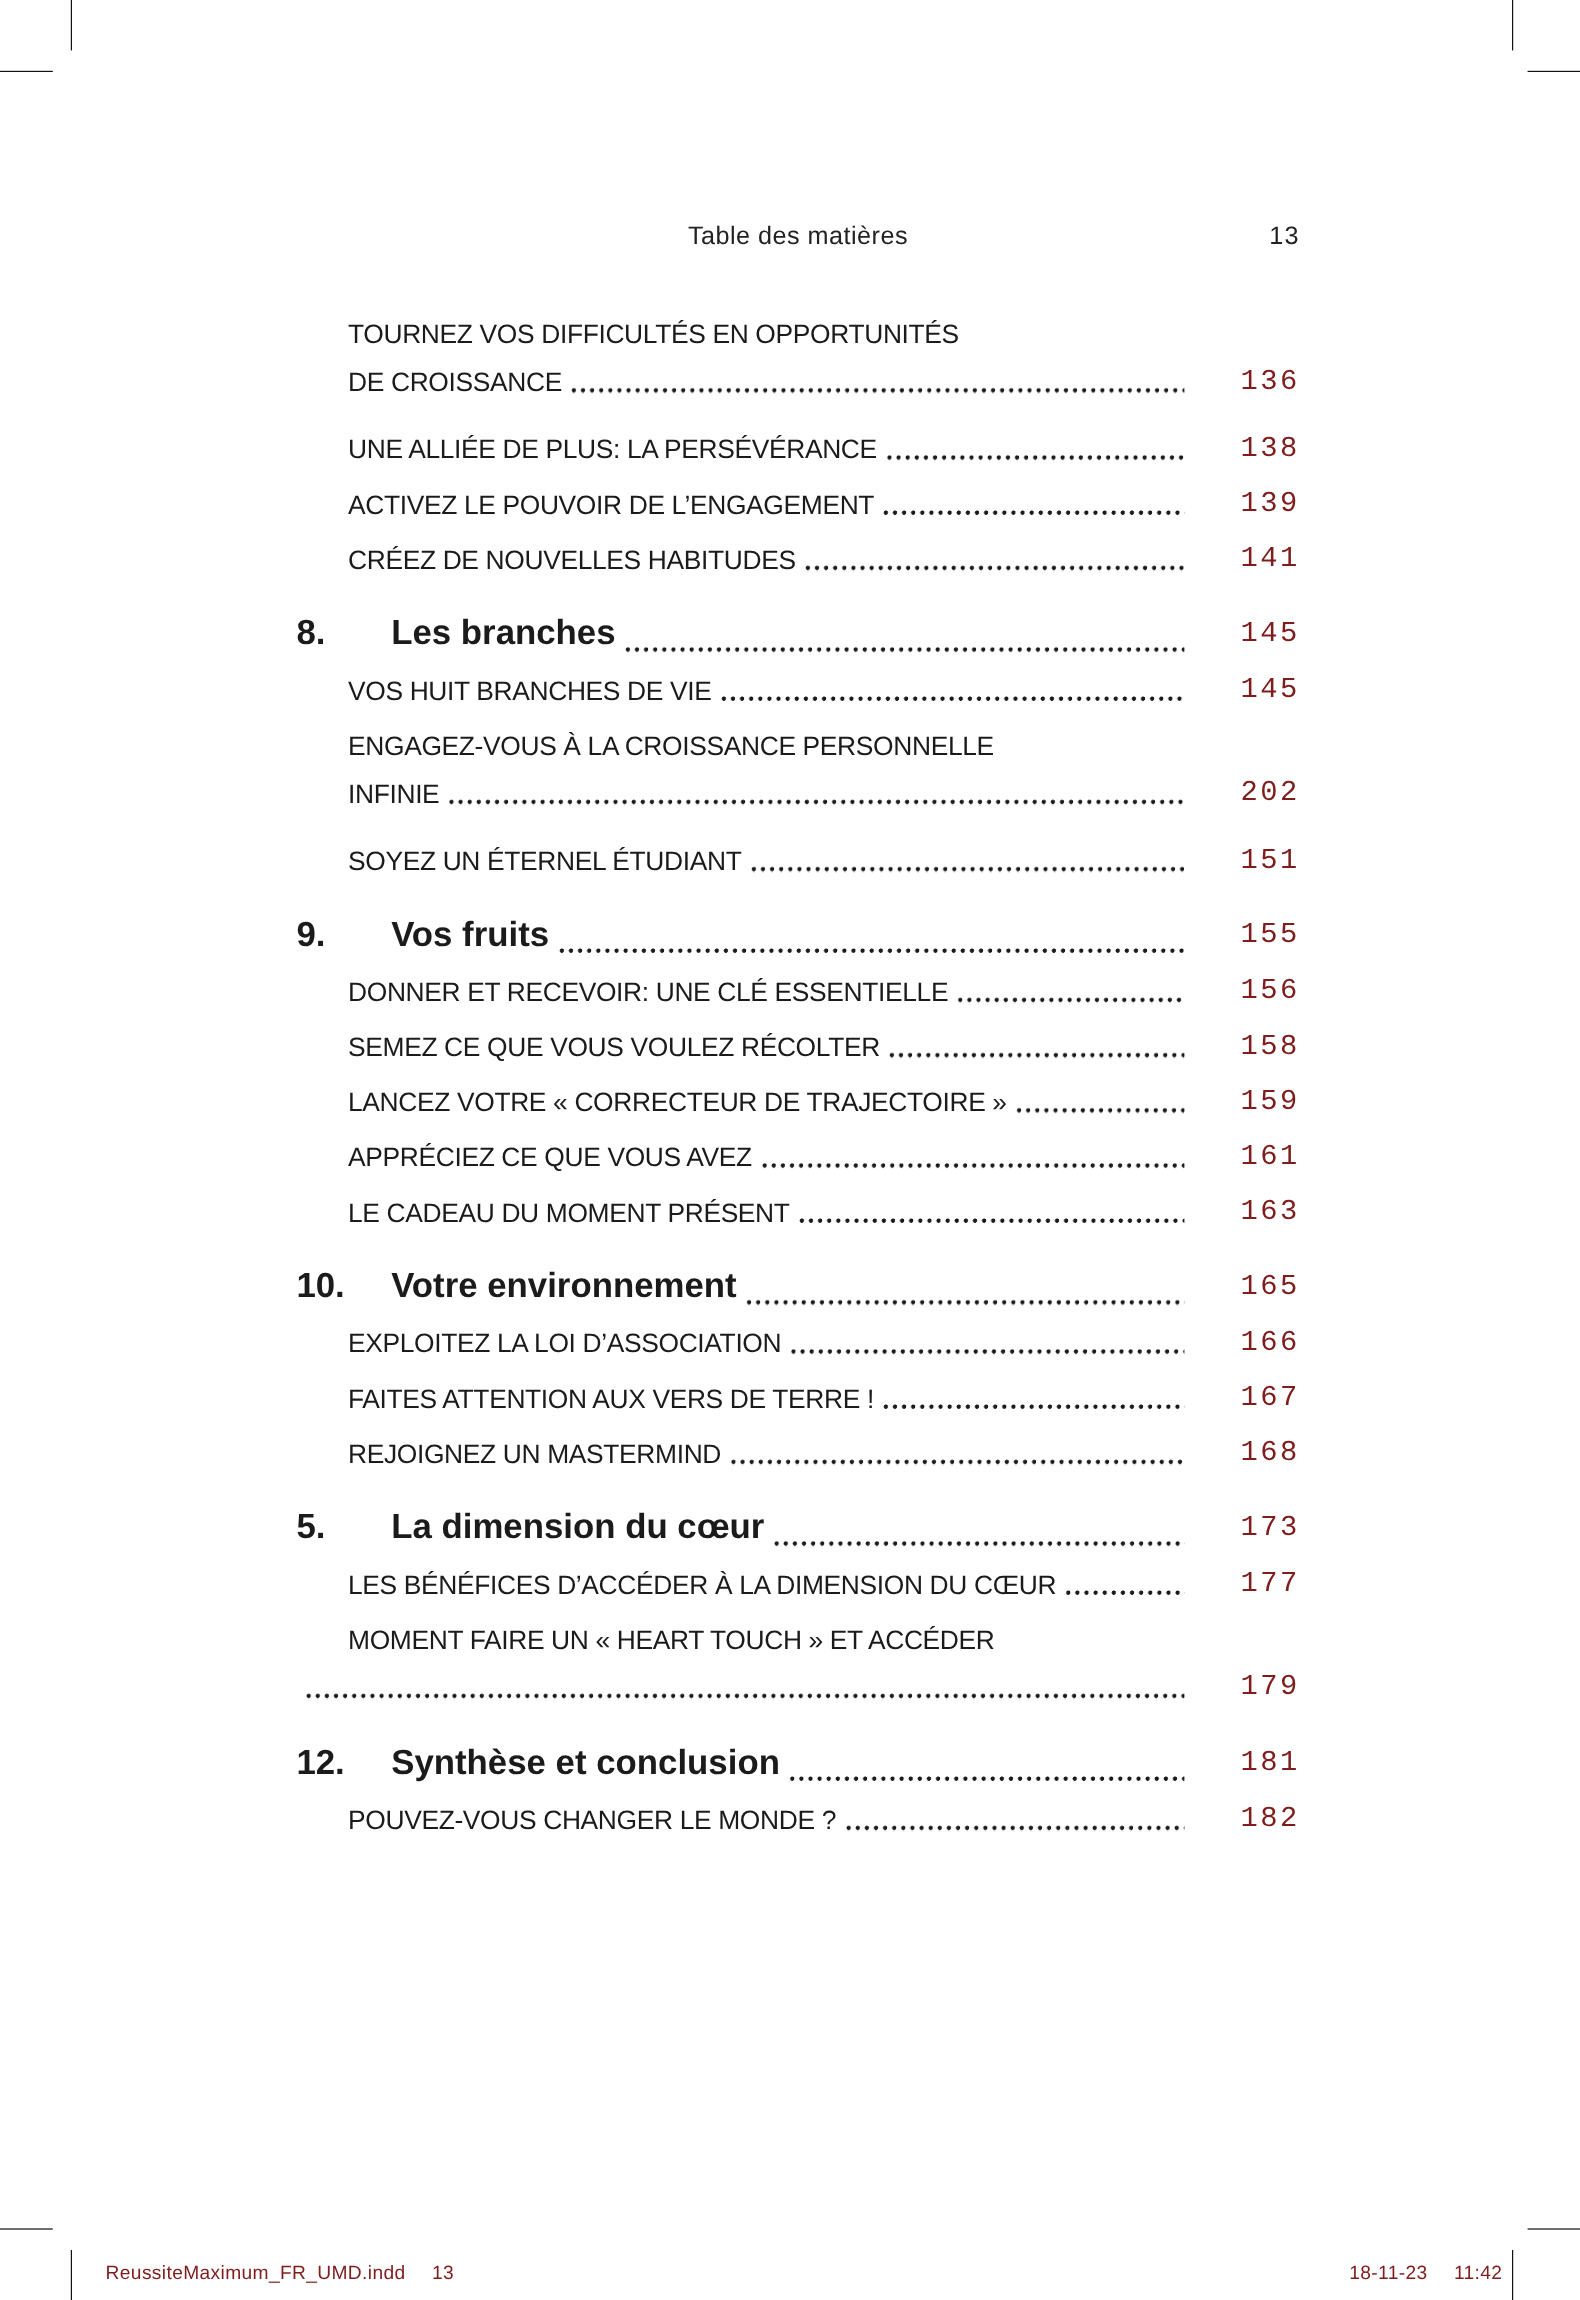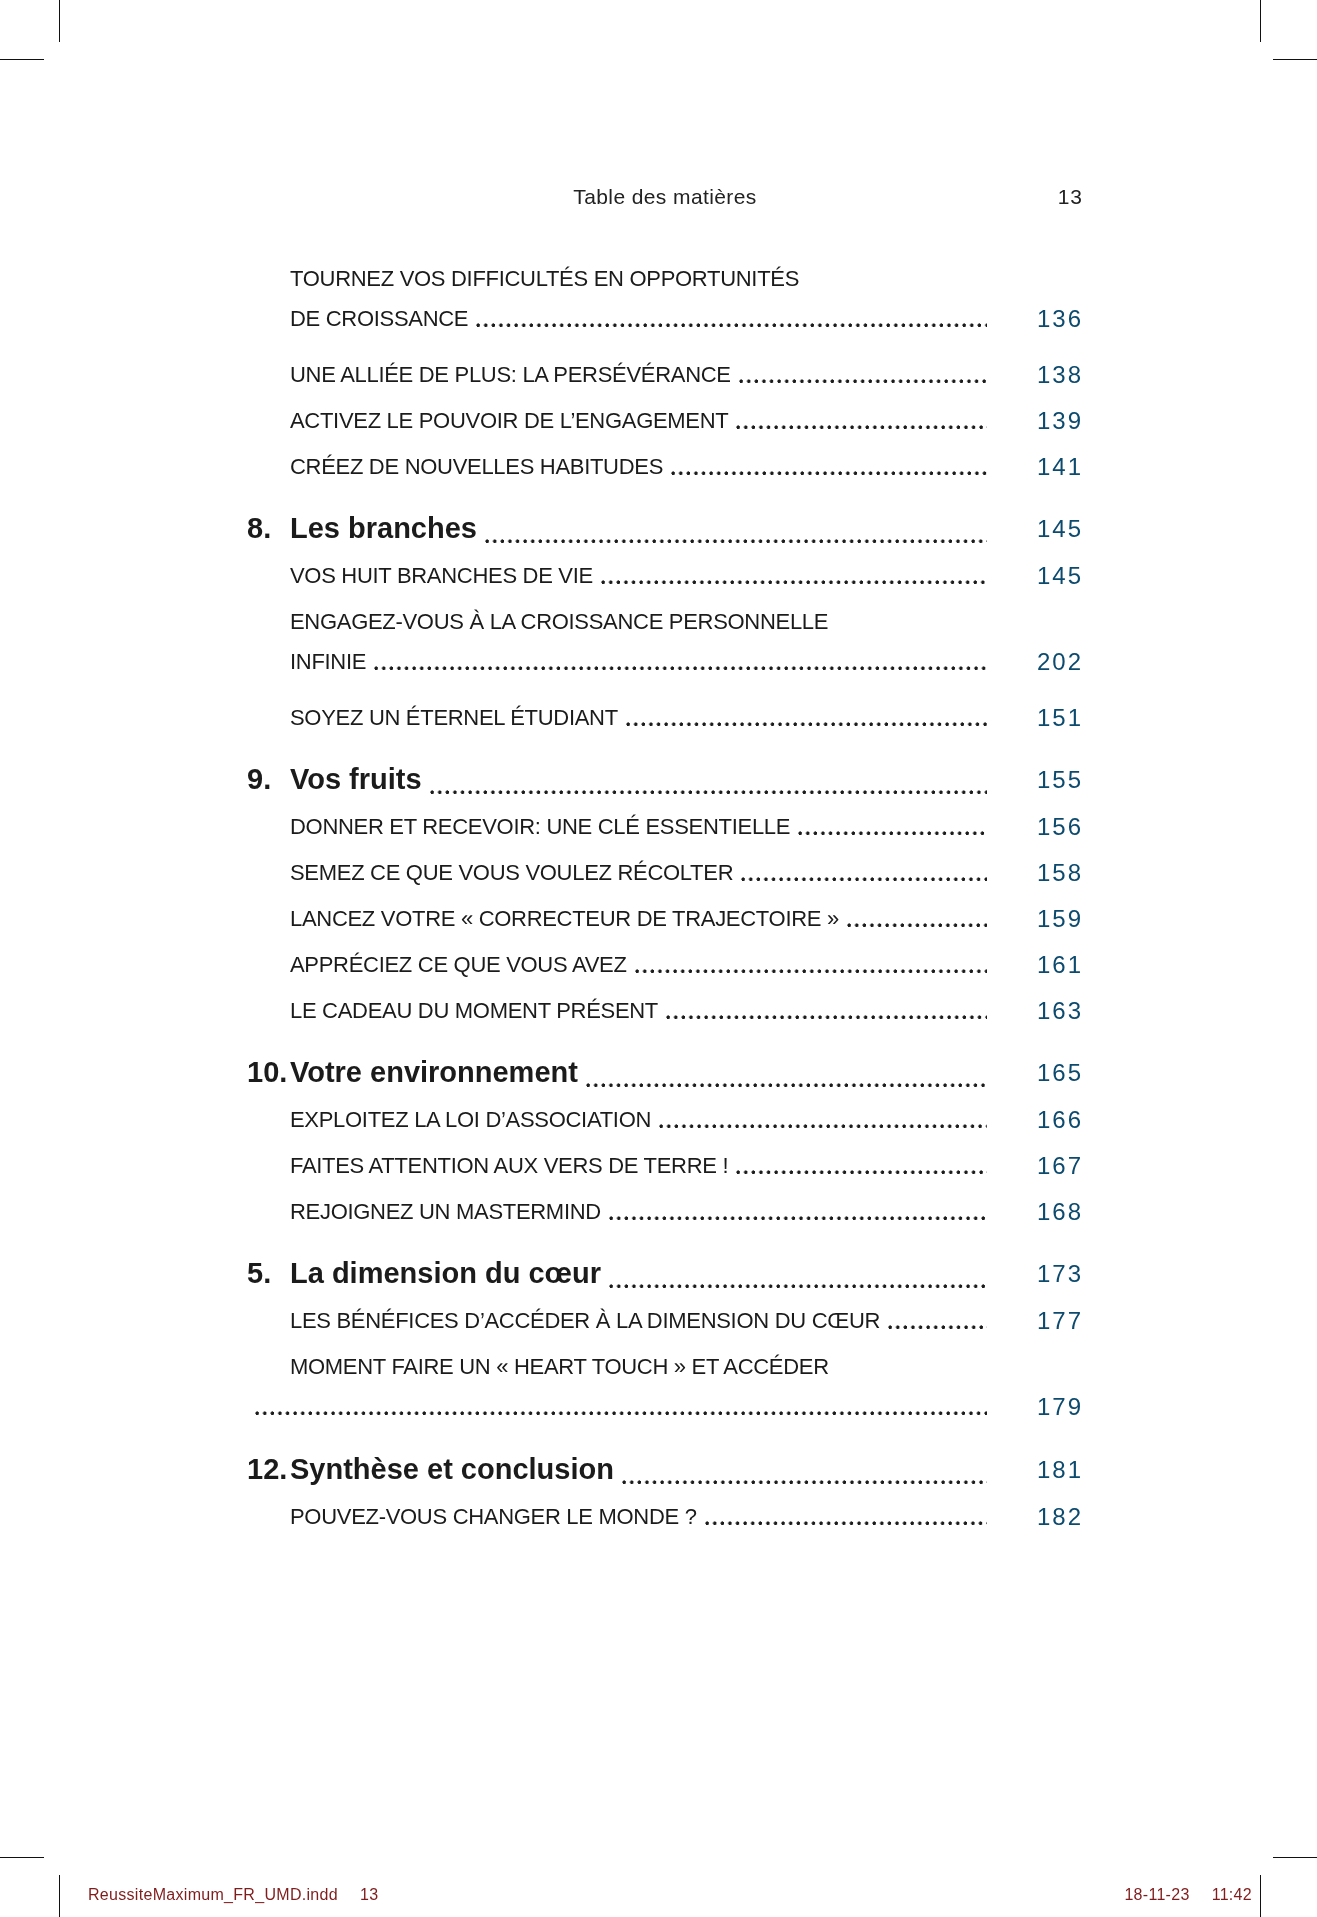--- a/index.html
+++ b/index.html
@@ -29,41 +29,41 @@
   .row{display:flex;align-items:center;}
   .row.sub{font-size:22px;line-height:25px;letter-spacing:-0.3px;margin-bottom:21px;}
   .row.sub .sub-label{padding-left:43px;white-space:nowrap;}
   .row.cont{margin-bottom:15px;}       
   .row.after-two{margin-bottom:31px;}  
   .row.chapter{
     font-size:29px;line-height:38px;font-weight:bold;letter-spacing:0;
     margin-top:30px;margin-bottom:16px;
   }
   .row.chapter .num{flex:0 0 43px;white-space:nowrap;}
-  .row.chapter .chap-label{white-space:nowrap;}
+  .row.chapter .chap-label{white-space:nowrap;margin-left:36px;}
   .leader{
     flex:1 1 auto;
     align-self:flex-end;
     height:5px;
     margin:0 0 3px 8px;
     background-image:radial-gradient(circle at 2.2px 2.2px, #1b1b1b 1.55px, transparent 2.05px);
     background-size:7.6px 5px;
     background-repeat:repeat-x;
     min-width:14px;
   }
   .pnum{
     flex:0 0 auto;
     min-width:72px;
     padding-left:24px;
     text-align:right;
-    font-family:Liberation Sans, sans-serif;
+    font-family:Liberation Mono, monospace;
     font-weight:normal;
     font-size:24px;line-height:25px;
     letter-spacing:2px;
-    color:#0c4a6e;
+    color:#7f1d1d;
   }
   
   .slug{
     position:absolute;top:1886px;
     font-size:16px;line-height:18px;letter-spacing:0.3px;color:#7f1d1d;
   }
   .slug.left{left:88px;}
   .slug.right{right:65px;}
   .slug .gap{display:inline-block;width:22px;}
 </style>

